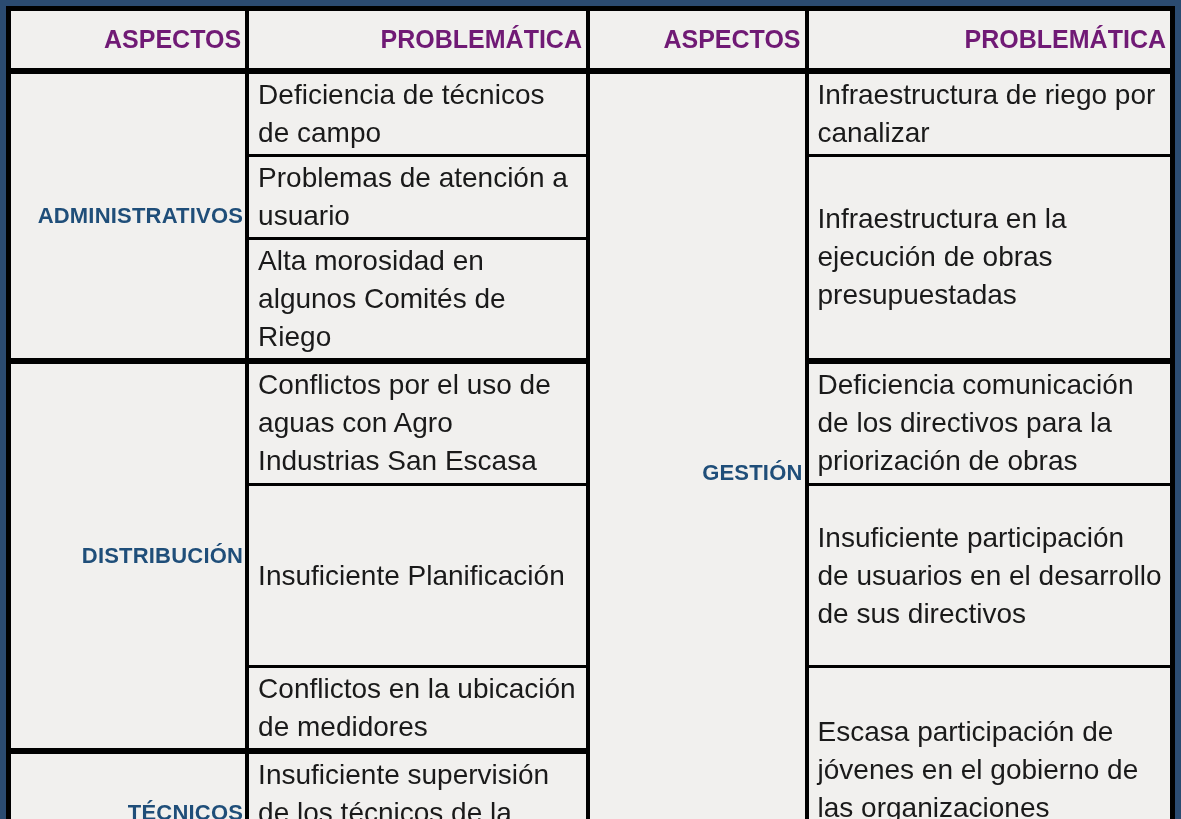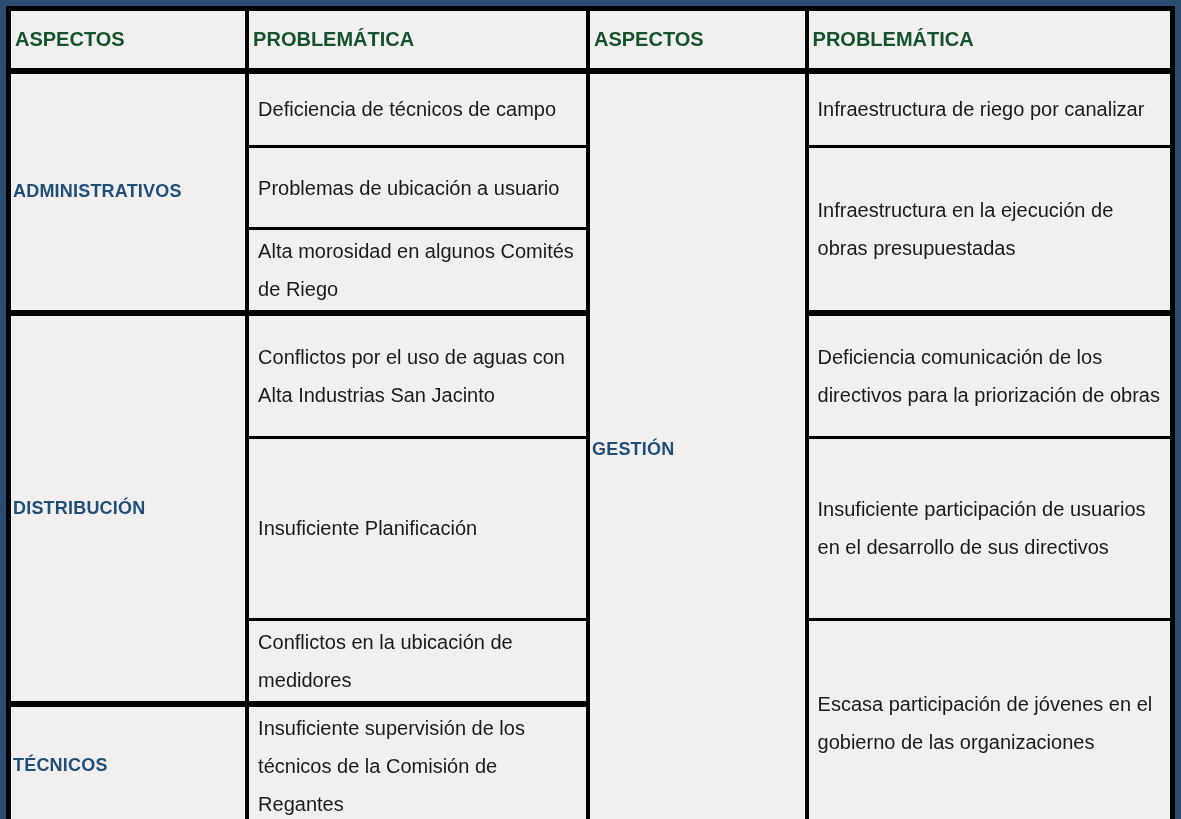--- a/index.html
+++ b/index.html
@@ -26,40 +26,40 @@
   }
   th, td {
     box-sizing: border-box;
     border: 3px solid #000000;
     border-left-width: 4px;
     border-right-width: 4px;
     background: #F1F0EE;
     overflow: hidden;
   }
   th.col-header {
-    color: #14532d;               
-    font-size: 20px;
+    color: #701a75;               
+    font-size: 25px;
     font-weight: bold;
-    text-align: left;
+    text-align: right;
     vertical-align: middle;
     border-bottom-width: 6px;     
     padding: 4px;
   }
   td.aspect {
     color: #1F4E79;
-    font-size: 18px;
+    font-size: 22px;
     font-weight: bold;
-    text-align: left;
+    text-align: right;
     vertical-align: middle;
     padding: 2px;
     letter-spacing: 0.2px;
   }
   td.prob {
     color: #1a1a1a;
-    font-size: 20px;
+    font-size: 28px;
     line-height: 38px;
     text-align: left;
     vertical-align: middle;
     padding: 2px 8px 2px 9px;
   }
   tr.thick-top td {
     border-top-width: 6px;        
   }
   
   tr.rh  { height: 62px;  }
@@ -92,31 +92,31 @@
     </tr>
 
     <tr class="r1">
       <td class="aspect" rowspan="3">ADMINISTRATIVOS</td>
       <td class="prob">Deficiencia de técnicos de campo</td>
       <td class="aspect" rowspan="7">GESTIÓN</td>
       <td class="prob">Infraestructura de riego por canalizar</td>
     </tr>
 
     <tr class="r2">
-      <td class="prob">Problemas de ubicación a usuario</td>
+      <td class="prob">Problemas de atención a usuario</td>
       <td class="prob" rowspan="2">Infraestructura en la ejecución de obras presupuestadas</td>
     </tr>
 
     <tr class="r3">
       <td class="prob">Alta morosidad en algunos Comités de Riego</td>
     </tr>
 
     <tr class="r4 thick-top">
       <td class="aspect" rowspan="3">DISTRIBUCIÓN</td>
-      <td class="prob">Conflictos por el uso de aguas con Alta Industrias San Jacinto</td>
+      <td class="prob">Conflictos por el uso de aguas con Agro Industrias San Escasa</td>
       <td class="prob">Deficiencia comunicación de los directivos para la priorización de obras</td>
     </tr>
 
     <tr class="r5">
       <td class="prob">Insuficiente Planificación</td>
       <td class="prob">Insuficiente participación de usuarios en el desarrollo de sus directivos</td>
     </tr>
 
     <tr class="r6">
       <td class="prob">Conflictos en la ubicación de medidores</td>

